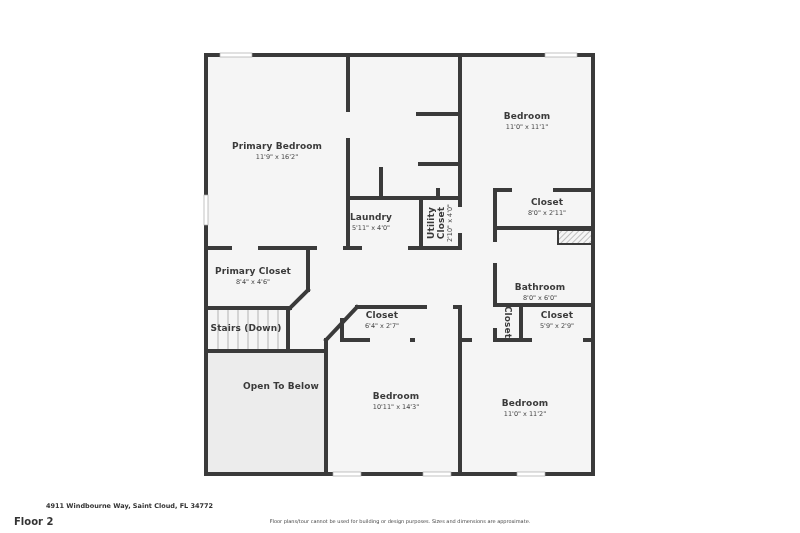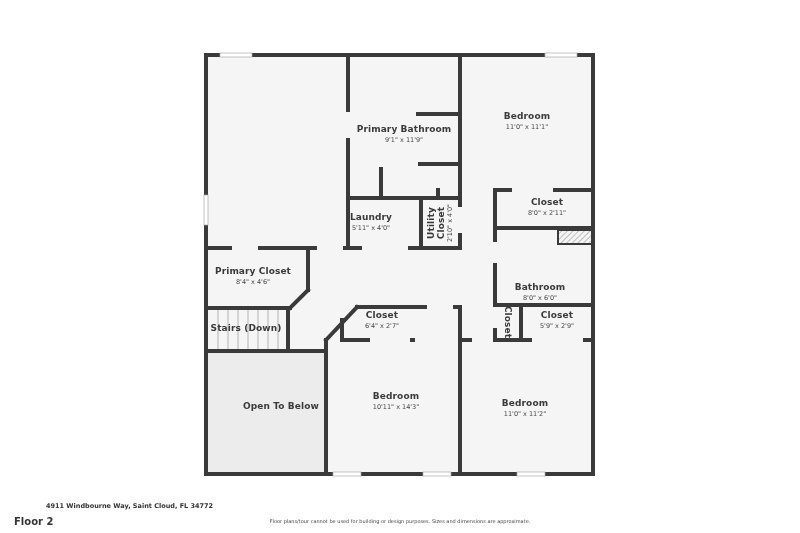--- a/index.html
+++ b/index.html
@@ -110,23 +110,23 @@
       <rect x="220" y="53" width="32" height="4"></rect>
       <rect x="545" y="53" width="32" height="4"></rect>
       <rect x="204" y="195" width="4" height="30"></rect>
       <rect x="333" y="472" width="28" height="4"></rect>
       <rect x="423" y="472" width="28" height="4"></rect>
       <rect x="517" y="472" width="28" height="4"></rect>
     </g>
   </svg>
 
   
-  <div class="room-label" style="left:404px; top:134px;">
-    <div class="room-name">Primary Bathroom</div>
-    <div class="room-dim">9'1" x 11'9"</div>
+  <div class="room-label" style="left:277px; top:151px;">
+    <div class="room-name">Primary Bedroom</div>
+    <div class="room-dim">11'9" x 16'2"</div>
   </div>
   <div class="room-label" style="left:527px; top:121px;">
     <div class="room-name">Bedroom</div>
     <div class="room-dim">11'0" x 11'1"</div>
   </div>
   <div class="room-label" style="left:371px; top:222px;">
     <div class="room-name">Laundry</div>
     <div class="room-dim">5'11" x 4'0"</div>
   </div>
   <div class="vlabel" style="left:440px; top:223px;">
@@ -153,21 +153,21 @@
     <div class="room-name">Closet</div>
     <div class="room-dim">6'4" x 2'7"</div>
   </div>
   <div class="vlabel cw" style="left:508px; top:322px;">
     <div class="room-name">Closet</div>
   </div>
   <div class="room-label" style="left:557px; top:320px;">
     <div class="room-name">Closet</div>
     <div class="room-dim">5'9" x 2'9"</div>
   </div>
-  <div class="room-label" style="left:271px; top:406px;padding-left:20px;">
+  <div class="room-label" style="left:271px; top:386px;padding-left:20px;">
     <div class="room-name">Open To Below</div>
   </div>
   <div class="room-label" style="left:396px; top:401px;">
     <div class="room-name">Bedroom</div>
     <div class="room-dim">10'11" x 14'3"</div>
   </div>
   <div class="room-label" style="left:525px; top:408px;">
     <div class="room-name">Bedroom</div>
     <div class="room-dim">11'0" x 11'2"</div>
   </div>

